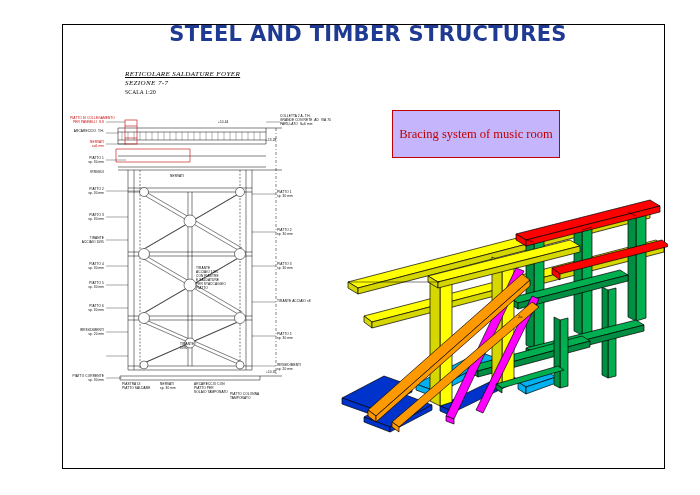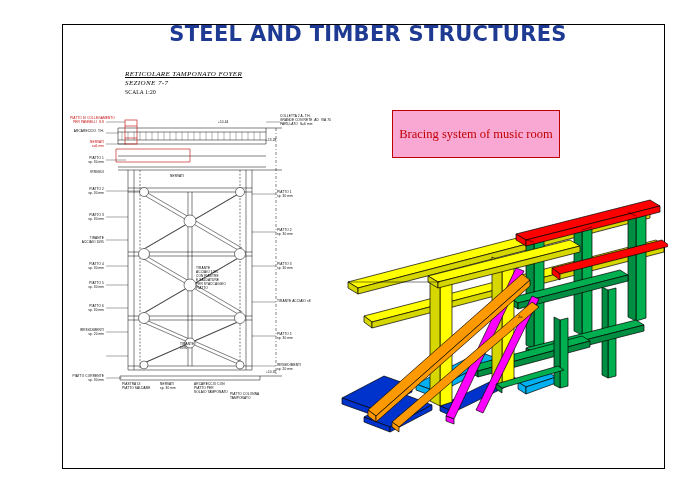--- a/index.html
+++ b/index.html
@@ -84,21 +84,21 @@
   .cad-label.red { color: #c00000; }
   .cad-label.right { text-align: right; }
   
   #callout {
     position: absolute;
     left: 392px;
     top: 110px;
     width: 168px;
     height: 48px;
     border: 1px solid #c00000;
-    background: #f9a8d4;
+    background: #c4b5fd;
     box-sizing: border-box;
     display: flex;
     align-items: center;
     justify-content: center;
   }
   #callout-text {
     color: #c00000;
     font-size: 12.5px;
     text-align: center;
     line-height: 1.3;
@@ -119,21 +119,21 @@
 
 <div id="slide">
 
   <div id="slide-frame"></div>
 
   <div id="title">STEEL AND TIMBER STRUCTURES</div>
 
   <div id="drawing">
 
     <div id="drawing-caption">
-      <div class="ttl">RETICOLARE TAMPONATO FOYER</div>
+      <div class="ttl">RETICOLARE SALDATURE FOYER</div>
       <div class="sub">SEZIONE 7-7</div>
       <div class="scale"><span>SCALA</span> <span>1:20</span></div>
     </div>
 
     <svg width="245" height="340" viewBox="0 0 245 340">
       <g stroke="#000" fill="none" stroke-width="0.5">
 
         <line x1="48" y1="58" x2="196" y2="58"></line>
         <line x1="48" y1="62" x2="196" y2="62"></line>
         <line x1="48" y1="70" x2="196" y2="70"></line>

